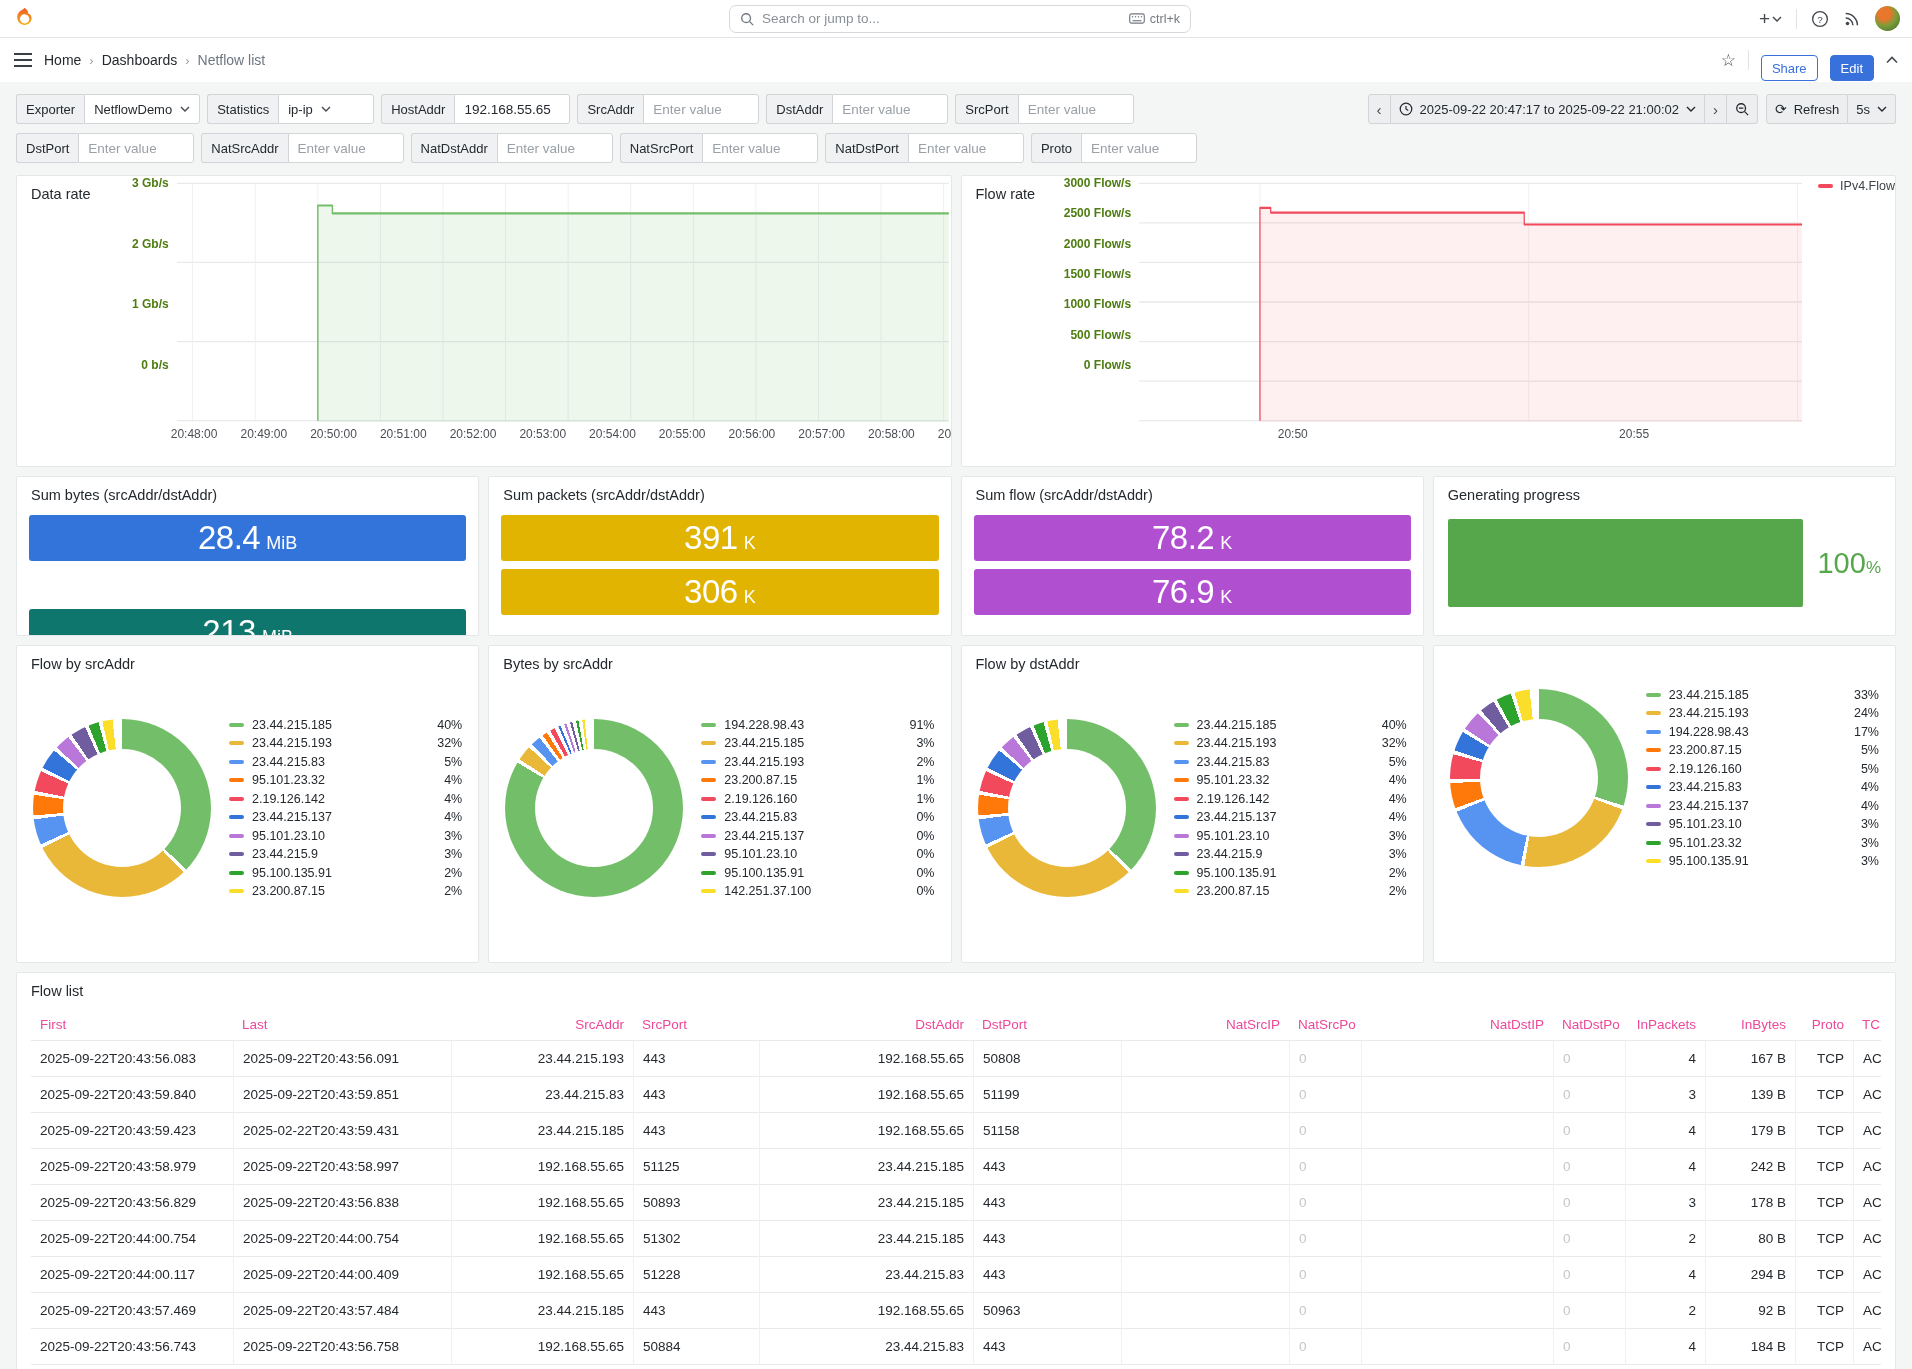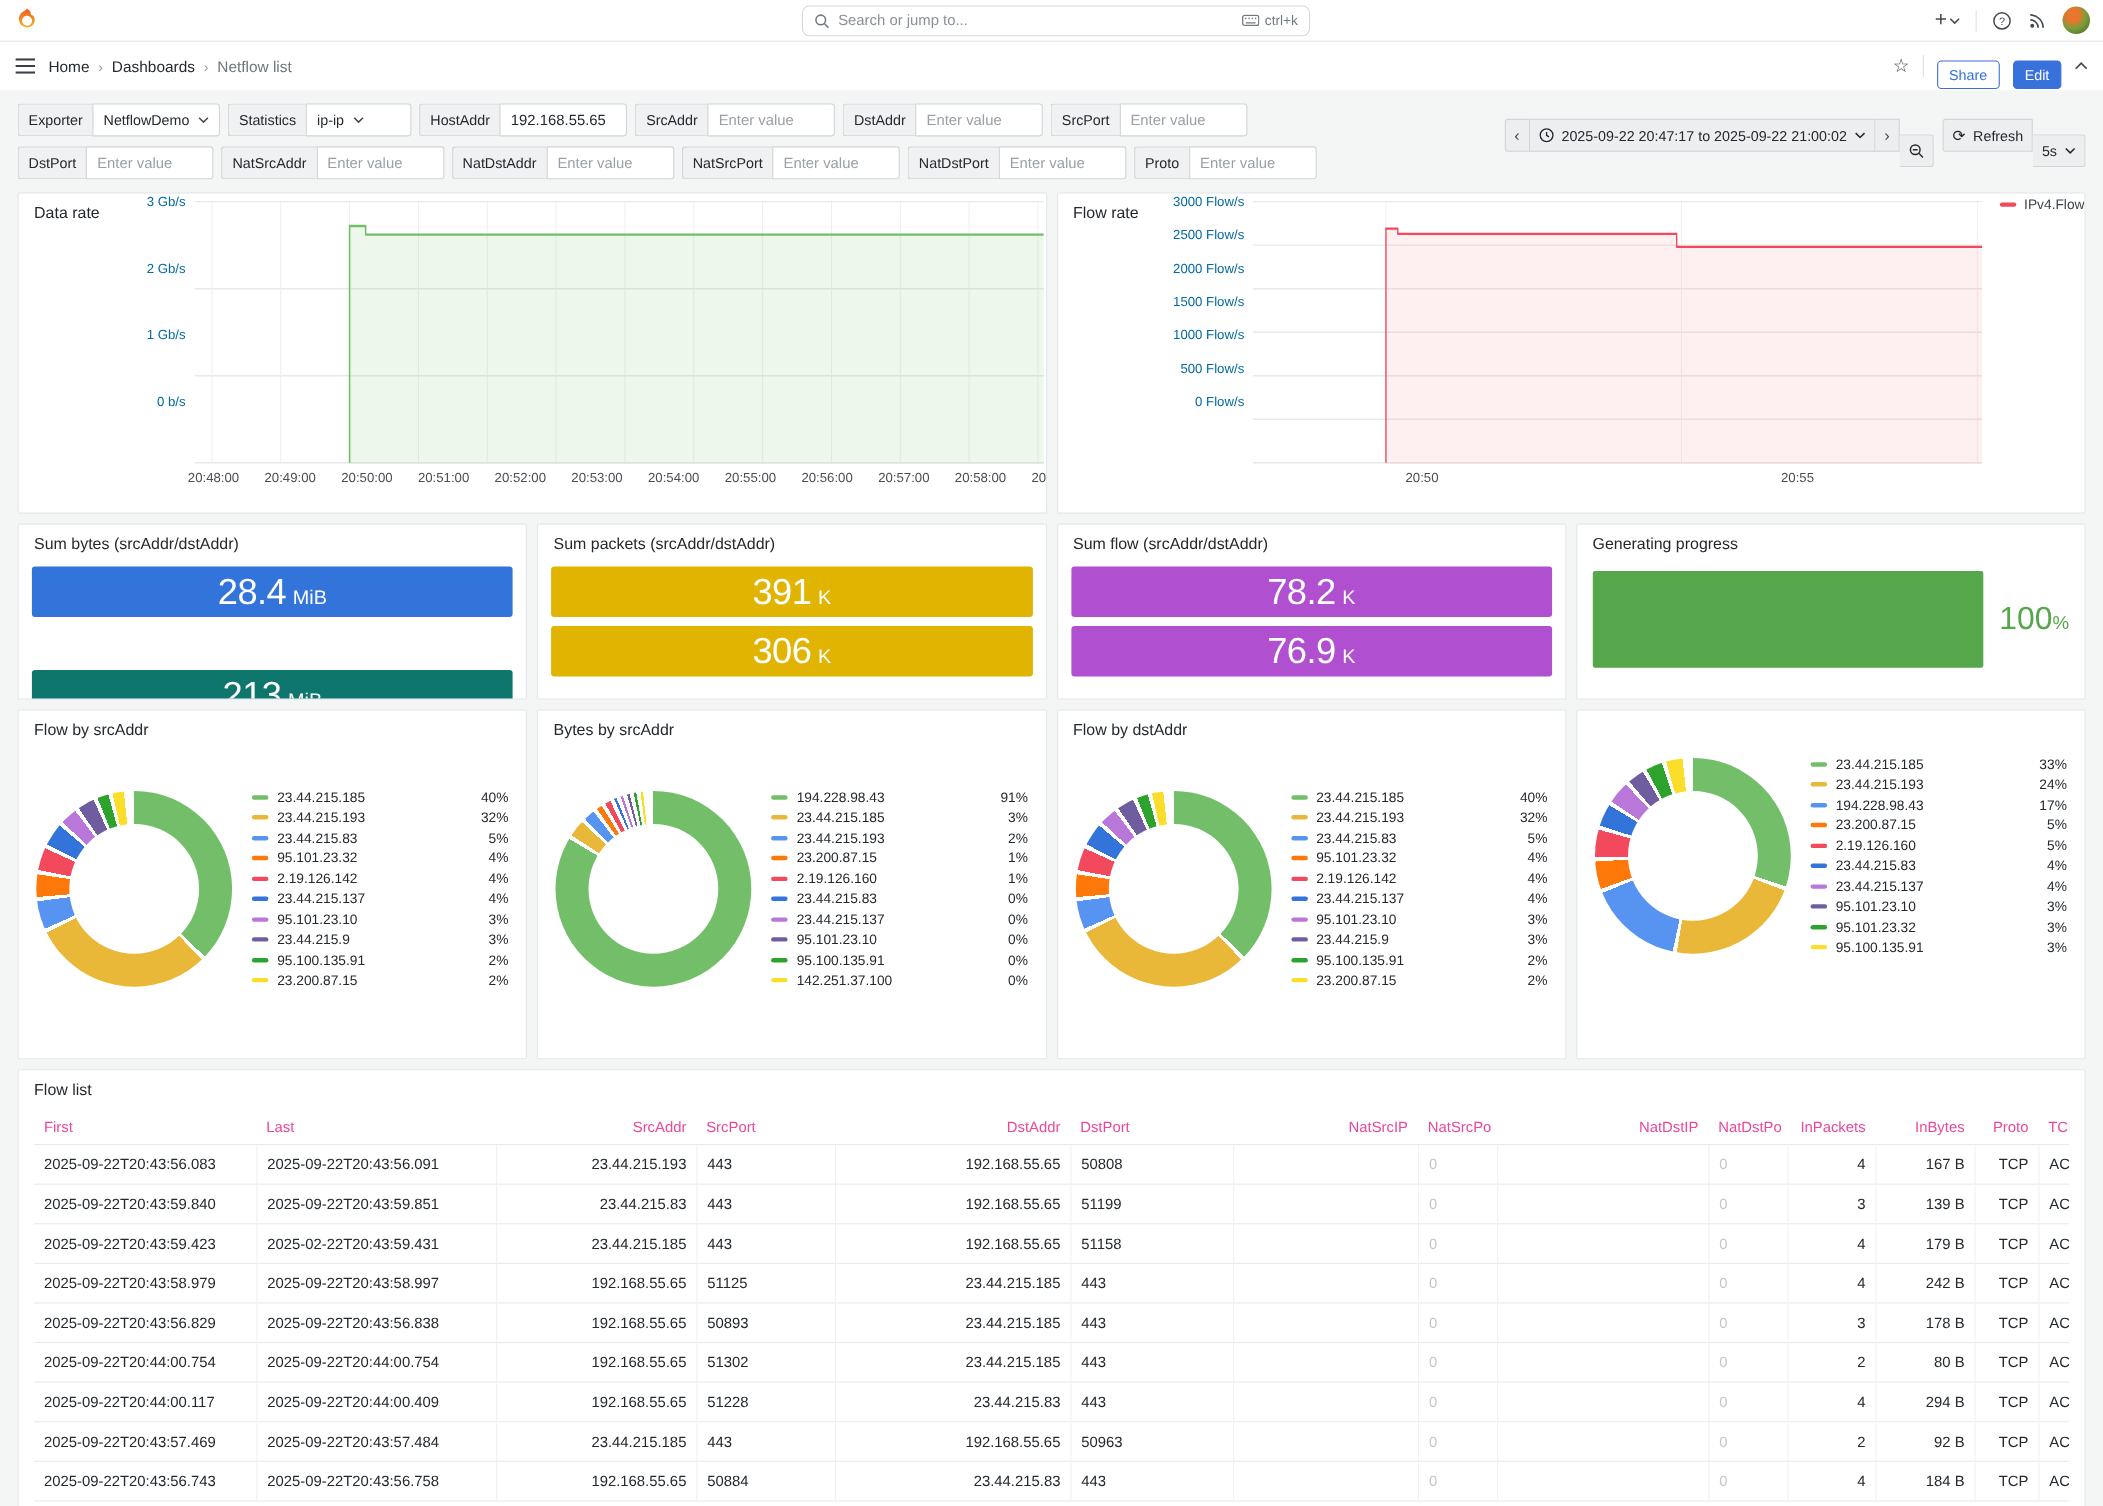--- a/index.html
+++ b/index.html
@@ -41,41 +41,41 @@
     display:flex; align-items:center; padding:0 9px; font-size:13px; color:#24292E; white-space:nowrap; }
   .fval { background:#fff; border:1px solid #D2D4D8; border-radius:0 3px 3px 0; display:flex;
     align-items:center; padding:0 9px; min-width:96px; }
   .fval input { border:none; outline:none; width:96px; font-size:13.5px; font-family:inherit; color:#24292E; }
   .fval input::placeholder { color:#9AA0A7; }
   .fselect { gap:8px; cursor:pointer; }
   .timebar { position:absolute; right:0; top:0; display:flex; align-items:center; gap:0; }
   .tbtn { height:30px; background:#EDEEF0; border:1px solid #D2D4D8; display:flex; align-items:center;
     justify-content:center; padding:0 8px; cursor:pointer; font-size:13px; color:#24292E; white-space:nowrap; gap:7px; }
   .tbtn.first { border-radius:3px 0 0 3px; }
-  .tbtn.last  { border-radius:0 3px 3px 0;margin-top:28px; }
+  .tbtn.last  { border-radius:0 3px 3px 0; }
   .tbtn + .tbtn { border-left:none; }
   .tgap { width:8px; }
   .chev { color:#44494F; font-size:15px; line-height:1; }
 
   
   .dash-grid { margin:0 16px; display:grid; grid-template-columns:repeat(4,1fr); gap:9px; }
   .panel { background:#fff; border:1px solid #E4E6E8; border-radius:2px; overflow:hidden; position:relative; }
   .p-title { font-size:14.5px; font-weight:500; color:#24292E; padding:10px 14px 4px 14px; white-space:nowrap; }
   .span2 { grid-column:span 2; }
   .span4 { grid-column:span 4; }
   .h-chart { height:292px; display:flex; flex-direction:row; }
   .h-stat  { height:160px; }
   .h-pie   { height:318px; }
   .h-table { height:400px; }
 
   
   .ts-body { flex:1; display:grid; grid-template-rows:1fr 22px; margin:6px 2px 0 8px; }
   .ts-inner { display:grid; }
   .ts-ylabels { position:relative; }
-  .ts-ylabels span { position:absolute; right:8px; font-size:12px; color:#0369a1; white-space:nowrap; }
+  .ts-ylabels span { position:absolute; right:8px; font-size:12px; color:#4d7c0f; white-space:nowrap;font-weight:bold; }
   .ts-plot { position:relative; }
   .ts-plot svg { position:absolute; inset:0; width:100%; height:100%; }
   .ts-xlabels { position:relative; font-size:12px; color:#4A4F55; }
   .ts-xlabels span { position:absolute; top:5px; transform:translateX(-50%); white-space:nowrap; }
   .ts-legend { height:26px; display:flex; align-items:center; gap:7px; padding:0 0 6px 14px; font-size:12.5px; color:#3E4349; }
   .swatch { width:15px; height:4px; border-radius:2px; display:inline-block; }
 
   
   .stat-body { padding:8px 12px 12px 12px; display:flex; flex-direction:column; gap:8px; }
   .stat-bar { height:46px; border-radius:3px; display:flex; align-items:baseline; justify-content:center;

